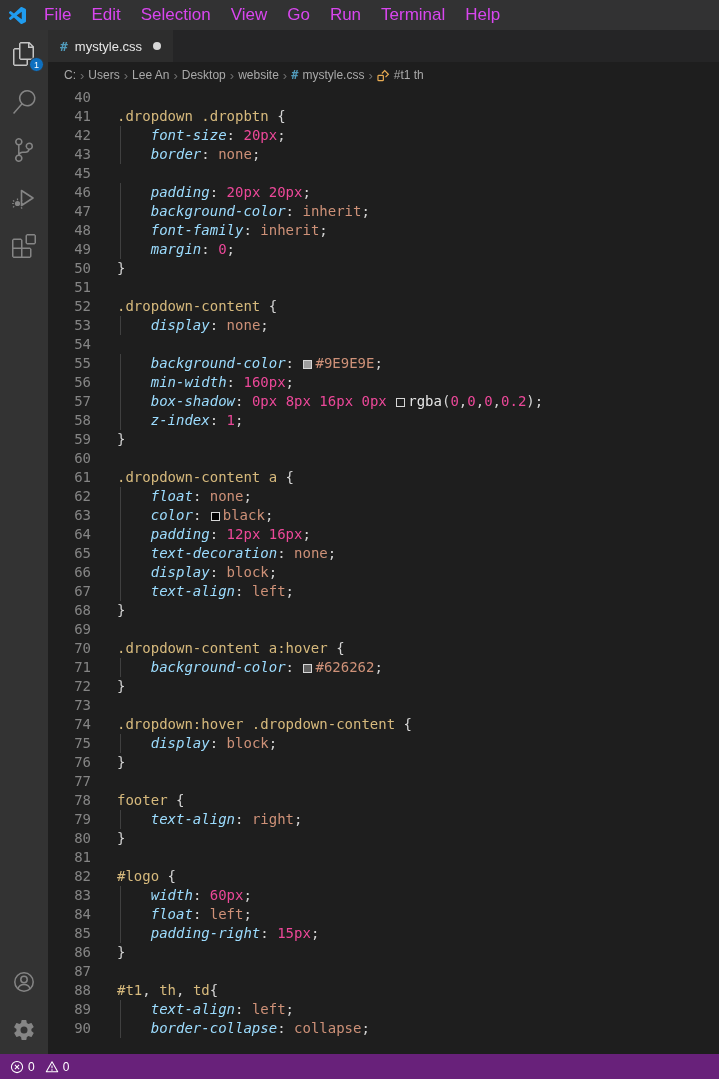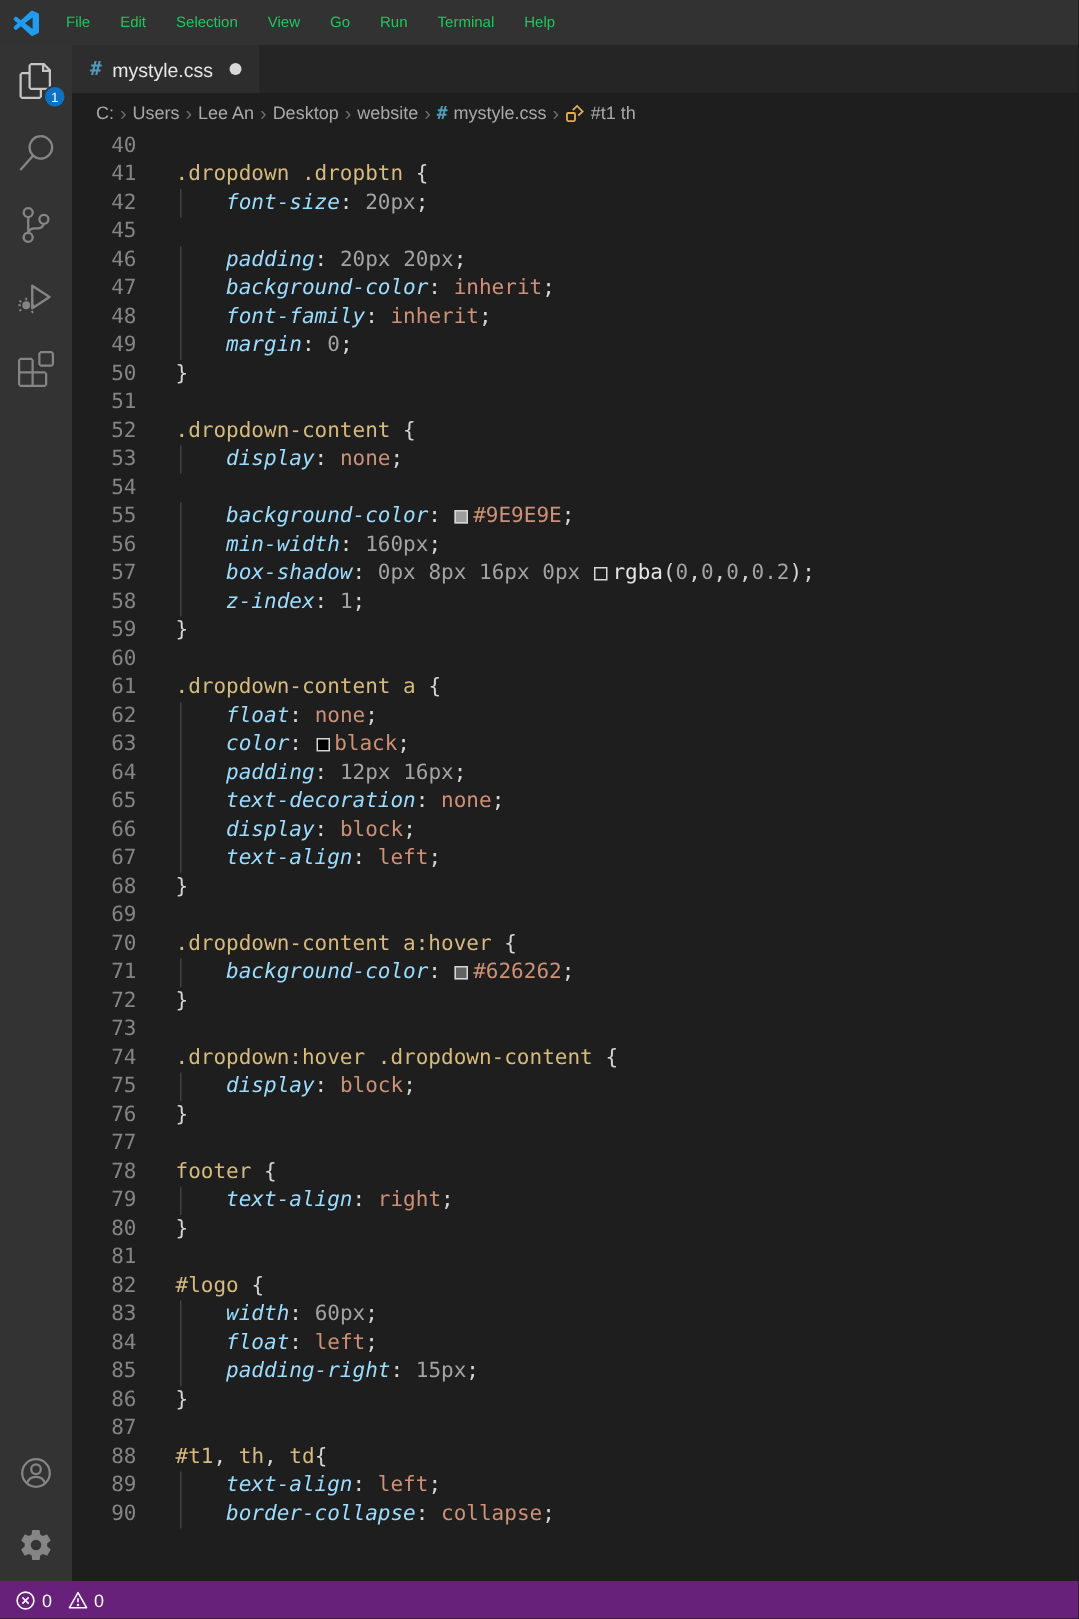--- a/index.html
+++ b/index.html
@@ -4,21 +4,21 @@
 <style>
   * { margin:0; padding:0; box-sizing:border-box; }
   html,body { width:719px; height:1079px; overflow:hidden; background:#1e1e1e; }
   body { font-family:"Liberation Sans", sans-serif; }
   .window { width:719px; height:1079px; display:flex; flex-direction:column; }
 
   
   .menu-bar { height:30px; background:#323233; display:flex; align-items:center; flex:none; }
   .logo-wrap { width:34px; display:flex; justify-content:center; align-items:center; flex:none; }
   .menu-items { display:flex; height:100%; align-items:center; }
-  .menu-item { color:#22c55e; font-size:10px; padding:0 10px; height:100%; display:flex; align-items:center; cursor:default; }
+  .menu-item { color:#d946ef; font-size:17px; padding:0 10px; height:100%; display:flex; align-items:center; cursor:default; }
 
   
   .main-row { flex:1; display:flex; min-height:0; }
   .activity-bar { width:48px; background:#333333; display:flex; flex-direction:column; flex:none; }
   .ab-btn { height:48px; display:flex; align-items:center; justify-content:center; position:relative; }
   .ab-btn svg { width:24px; height:24px; }
   .ab-fill { fill:#858585; }
   .ab-fill-bright { fill:#c5c5c5; }
   .ab-spacer { flex:1; }
   .badge { position:absolute; right:4px; bottom:6px; min-width:15px; height:15px; border-radius:50%;
@@ -42,21 +42,21 @@
   
   .code-area { flex:1; overflow:hidden; font-family:"DejaVu Sans Mono","Liberation Mono", monospace;
                font-size:14px; line-height:19px; }
   .code-line { display:flex; height:19px; white-space:pre; }
   .ln { width:43px; text-align:right; color:#858585; flex:none; }
   .lc { padding-left:26px; position:relative; color:#d4d4d4; }
   .lc.guide::before { content:""; position:absolute; left:29px; top:0; bottom:0; width:1px; background:#404040; }
   .tok-sel  { color:#d7ba7d; }
   .tok-prop { color:#9cdcfe;font-style:italic; }
   .tok-val  { color:#ce9178; }
-  .tok-num  { color:#a3a3a3; }
+  .tok-num  { color:#ec4899; }
   .tok-punc { color:#d4d4d4; }
   .tok-func { color:#e5e5e5; }
   .swatch { display:inline-block; width:9px; height:9px; border:1px solid #d6d6d6; margin:0 3px 0 1px; vertical-align:-1px; }
 
   
   .status-bar { height:25px; background:#68217a; display:flex; align-items:center; padding:0 10px;
                 color:#ffffff; font-size:12px; flex:none; }
   .status-group { display:flex; align-items:center; gap:4px; }
   .status-group svg { width:14px; height:14px; }
   .st-count { margin-right:6px; }
@@ -163,20 +163,21 @@
             </svg>
           </span>
           <span>#t1 th</span>
         </span>
       </div>
 
       <div class="code-area" id="code-area">
           <div class="code-line"><span class="ln">40</span><span class="lc"></span></div>
           <div class="code-line"><span class="ln">41</span><span class="lc"><span class="tok-sel">.dropdown .dropbtn</span><span class="tok-punc"> {</span></span></div>
           <div class="code-line"><span class="ln">42</span><span class="lc guide"><span class="tok-ws">    </span><span class="tok-prop">font-size</span><span class="tok-punc">:</span><span class="tok-ws"> </span><span class="tok-num">20px</span><span class="tok-punc">;</span></span></div>
+          <div class="code-line"><span class="ln">43</span><span class="lc guide"><span class="tok-ws">    </span><span class="tok-prop">border</span><span class="tok-punc">:</span><span class="tok-ws"> </span><span class="tok-val">none</span><span class="tok-punc">;</span></span></div>
           <div class="code-line"><span class="ln">45</span></div>
           <div class="code-line"><span class="ln">46</span><span class="lc guide"><span class="tok-ws">    </span><span class="tok-prop">padding</span><span class="tok-punc">:</span><span class="tok-ws"> </span><span class="tok-num">20px</span><span class="tok-ws"> </span><span class="tok-num">20px</span><span class="tok-punc">;</span></span></div>
           <div class="code-line"><span class="ln">47</span><span class="lc guide"><span class="tok-ws">    </span><span class="tok-prop">background-color</span><span class="tok-punc">:</span><span class="tok-ws"> </span><span class="tok-val">inherit</span><span class="tok-punc">;</span></span></div>
           <div class="code-line"><span class="ln">48</span><span class="lc guide"><span class="tok-ws">    </span><span class="tok-prop">font-family</span><span class="tok-punc">:</span><span class="tok-ws"> </span><span class="tok-val">inherit</span><span class="tok-punc">;</span></span></div>
           <div class="code-line"><span class="ln">49</span><span class="lc guide"><span class="tok-ws">    </span><span class="tok-prop">margin</span><span class="tok-punc">:</span><span class="tok-ws"> </span><span class="tok-num">0</span><span class="tok-punc">;</span></span></div>
           <div class="code-line"><span class="ln">50</span><span class="lc"><span class="tok-punc">}</span></span></div>
           <div class="code-line"><span class="ln">51</span><span class="lc"></span></div>
           <div class="code-line"><span class="ln">52</span><span class="lc"><span class="tok-sel">.dropdown-content</span><span class="tok-punc"> {</span></span></div>
           <div class="code-line"><span class="ln">53</span><span class="lc guide"><span class="tok-ws">    </span><span class="tok-prop">display</span><span class="tok-punc">:</span><span class="tok-ws"> </span><span class="tok-val">none</span><span class="tok-punc">;</span></span></div>
           <div class="code-line"><span class="ln">54</span></div>

